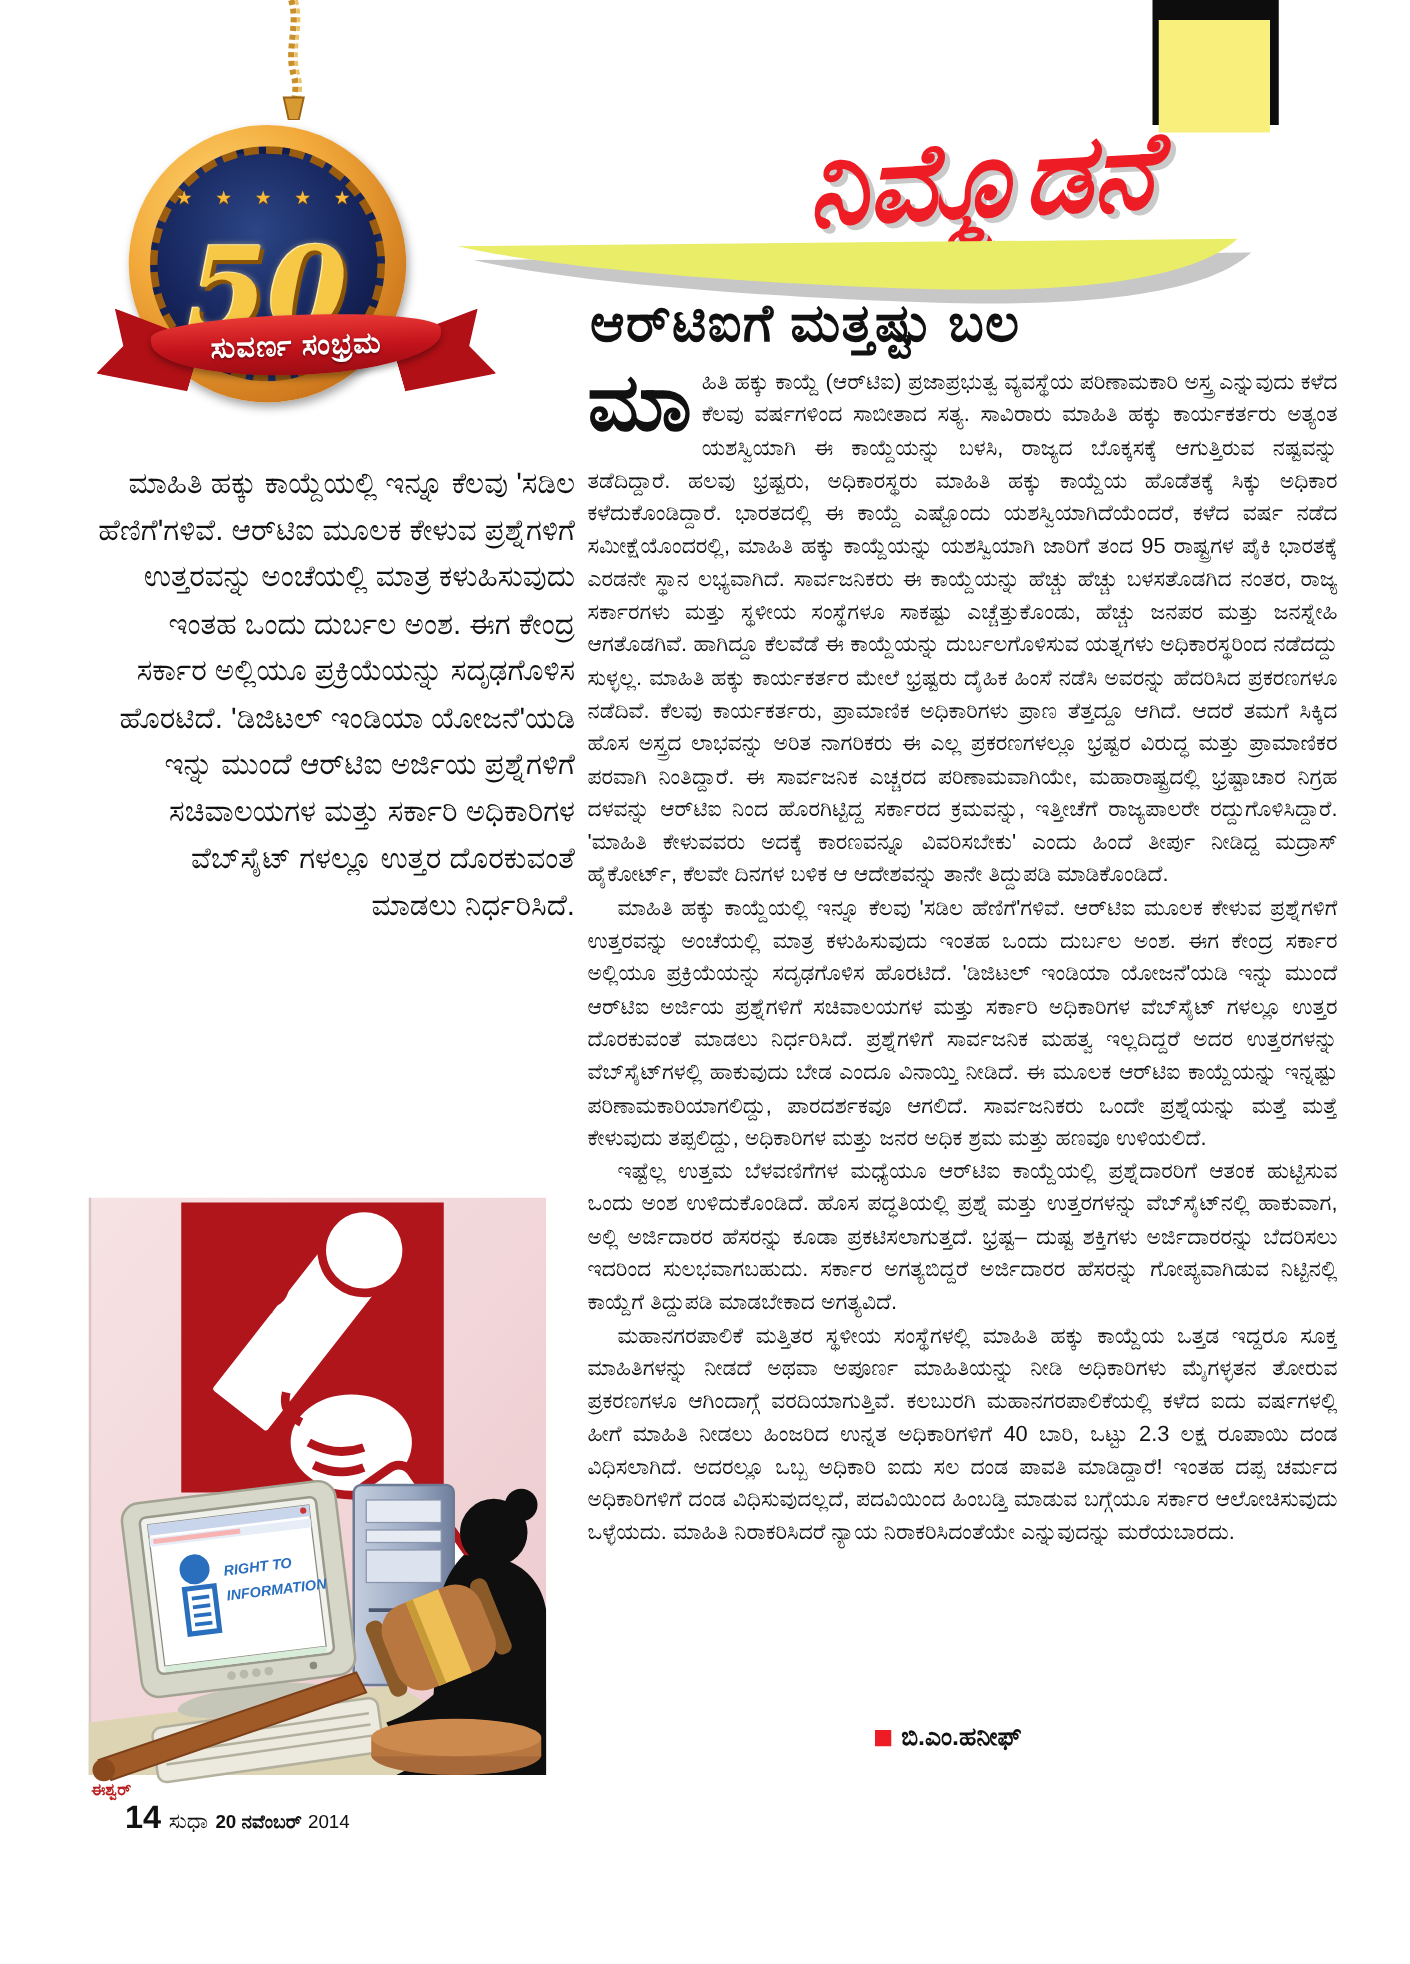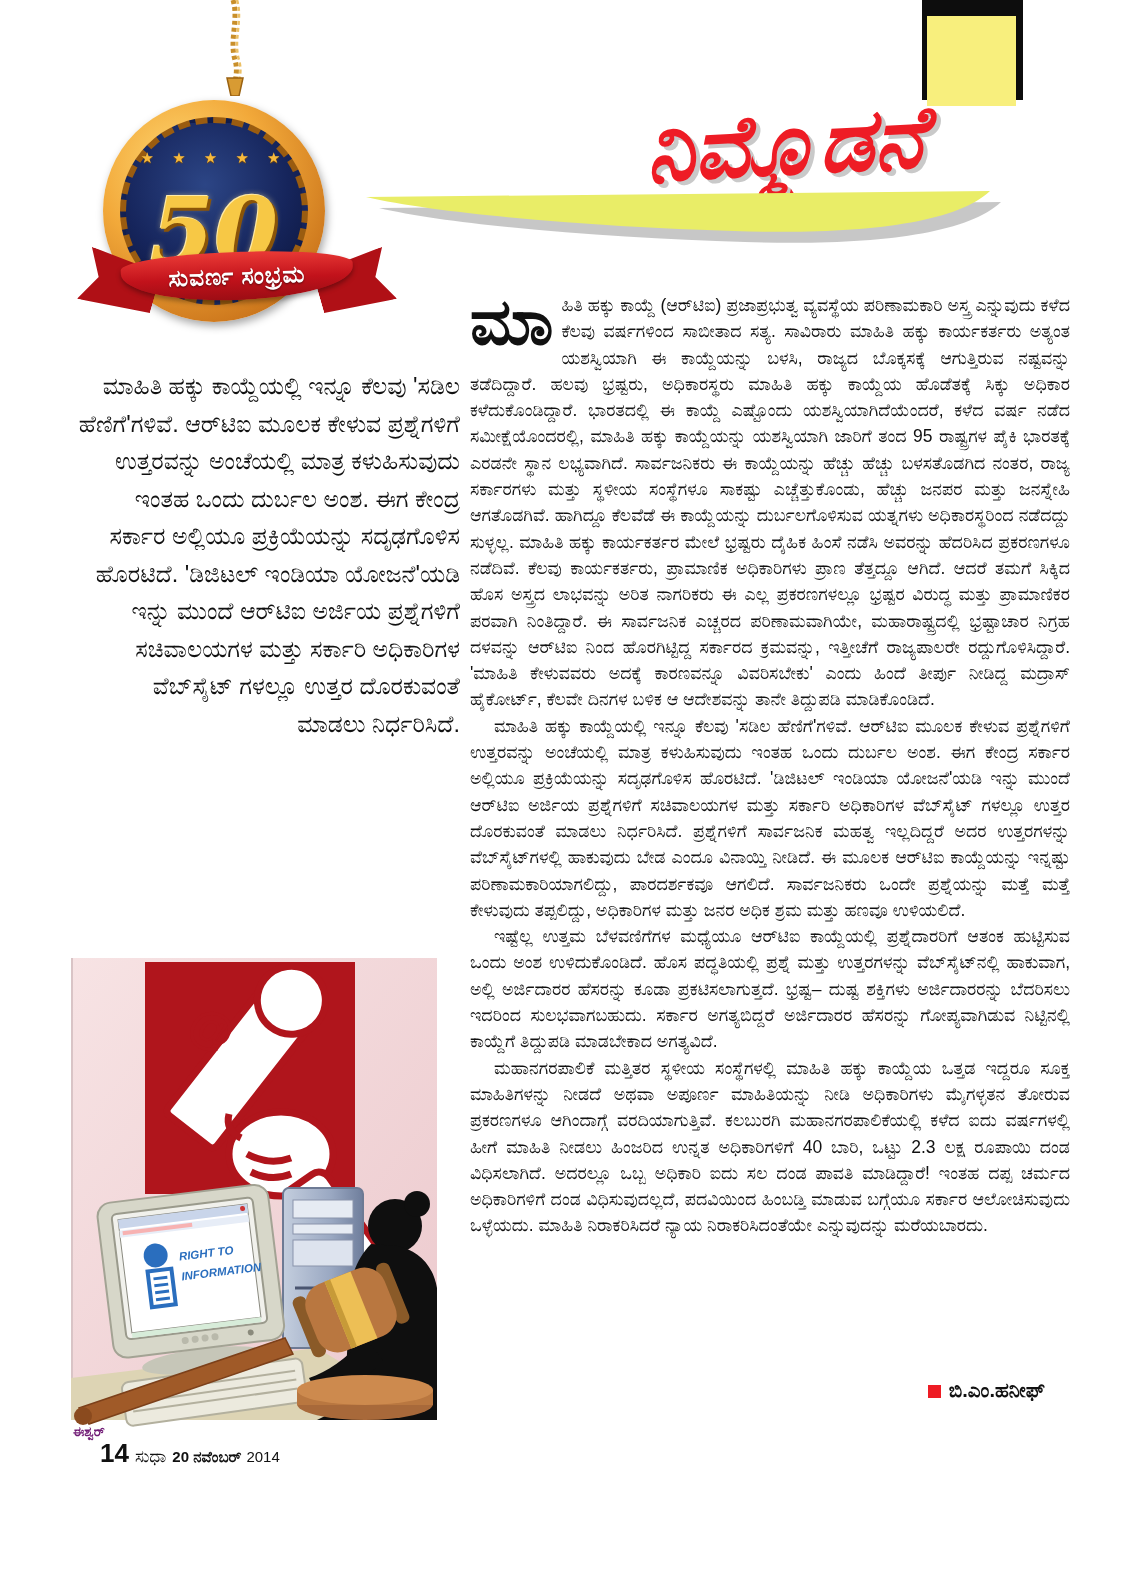--- a/index.html
+++ b/index.html
@@ -52,32 +52,32 @@
 
   
   .body-text{position:absolute;left:470px;top:292px;width:600px;height:1086px;overflow:hidden;
       font-size:17.5px;line-height:26.3px;text-align:justify;color:#111111;}
   .body-text p{margin:0;}
   .body-text p.indent{text-indent:24px;}
   .dropcap{float:left;font-size:64px;line-height:52px;font-weight:bold;color:#111111;
       margin:4px 8px 0 0;}
 
   
-  .author-line{position:absolute;left:700px;top:1379px;width:345px;text-align:right;
+  .author-line{position:absolute;left:700px;top:1379px;width:345px;
       font-size:20px;font-weight:bold;color:#111111;}
   .author-square{display:inline-block;width:13px;height:13px;background:#ee1c24;
       margin-right:8px;vertical-align:middle;}
 
   
   .pull-quote{position:absolute;left:78px;top:368px;width:382px;height:572px;overflow:hidden;
       font-size:23.5px;line-height:37.5px;text-align:right;color:#111111;}
 
   
   .illustration{position:absolute;left:65px;top:958px;width:372px;height:470px;}
-  .artist-credit{position:absolute;left:73px;top:1424px;font-size:13px;font-weight:bold;color:#701a75;}
+  .artist-credit{position:absolute;left:73px;top:1424px;font-size:13px;font-weight:bold;color:#b91c1c;}
 
   
   .page-footer{position:absolute;left:100px;top:1438px;font-size:15px;color:#111;}
   .page-footer .pgnum{font-size:26px;font-weight:bold;margin-right:6px;}
   .page-footer .mag{font-size:17px;font-weight:normal;margin-right:6px;}
   .page-footer .date{font-size:15px;font-weight:bold;margin-right:5px;text-align:right;}
 </style>
 </head>
 <body>
 
@@ -105,20 +105,21 @@
     </div>
   </div>
 
   <div class="section-title">ನಿಮ್ಮೊಡನೆ</div>
 
   <svg class="swoosh" viewBox="0 0 648 62">
     <path d="M14 18 L 636 12 C 600 46 500 56 380 52 C 250 48 90 36 14 18 Z" fill="#bdbdbd" transform="translate(7,7)" opacity="0.85"></path>
     <path d="M8 14 L 632 8 C 596 42 496 52 376 48 C 246 44 86 32 8 14 Z" fill="#e9ed67"></path>
   </svg>
 
+  <div class="headline">ಆರ್‌ಟಿಐಗೆ ಮತ್ತಷ್ಟು ಬಲ</div>
 
   <div class="body-text">
     <p><span class="dropcap">ಮಾ</span><span>ಹಿತಿ ಹಕ್ಕು ಕಾಯ್ದೆ (ಆರ್‌ಟಿಐ) ಪ್ರಜಾಪ್ರಭುತ್ವ ವ್ಯವಸ್ಥೆಯ ಪರಿಣಾಮಕಾರಿ ಅಸ್ತ್ರ ಎನ್ನುವುದು ಕಳೆದ ಕೆಲವು ವರ್ಷಗಳಿಂದ ಸಾಬೀತಾದ ಸತ್ಯ. ಸಾವಿರಾರು ಮಾಹಿತಿ ಹಕ್ಕು ಕಾರ್ಯಕರ್ತರು ಅತ್ಯಂತ ಯಶಸ್ವಿಯಾಗಿ ಈ ಕಾಯ್ದೆಯನ್ನು ಬಳಸಿ, ರಾಜ್ಯದ ಬೊಕ್ಕಸಕ್ಕೆ ಆಗುತ್ತಿರುವ ನಷ್ಟವನ್ನು ತಡೆದಿದ್ದಾರೆ. ಹಲವು ಭ್ರಷ್ಟರು, ಅಧಿಕಾರಸ್ಥರು ಮಾಹಿತಿ ಹಕ್ಕು ಕಾಯ್ದೆಯ ಹೊಡೆತಕ್ಕೆ ಸಿಕ್ಕು ಅಧಿಕಾರ ಕಳೆದುಕೊಂಡಿದ್ದಾರೆ. ಭಾರತದಲ್ಲಿ ಈ ಕಾಯ್ದೆ ಎಷ್ಟೊಂದು ಯಶಸ್ವಿಯಾಗಿದೆಯೆಂದರೆ, ಕಳೆದ ವರ್ಷ ನಡೆದ ಸಮೀಕ್ಷೆಯೊಂದರಲ್ಲಿ, ಮಾಹಿತಿ ಹಕ್ಕು ಕಾಯ್ದೆಯನ್ನು ಯಶಸ್ವಿಯಾಗಿ ಜಾರಿಗೆ ತಂದ 95 ರಾಷ್ಟ್ರಗಳ ಪೈಕಿ ಭಾರತಕ್ಕೆ ಎರಡನೇ ಸ್ಥಾನ ಲಭ್ಯವಾಗಿದೆ. ಸಾರ್ವಜನಿಕರು ಈ ಕಾಯ್ದೆಯನ್ನು ಹೆಚ್ಚು ಹೆಚ್ಚು ಬಳಸತೊಡಗಿದ ನಂತರ, ರಾಜ್ಯ ಸರ್ಕಾರಗಳು ಮತ್ತು ಸ್ಥಳೀಯ ಸಂಸ್ಥೆಗಳೂ ಸಾಕಷ್ಟು ಎಚ್ಚೆತ್ತುಕೊಂಡು, ಹೆಚ್ಚು ಜನಪರ ಮತ್ತು ಜನಸ್ನೇಹಿ ಆಗತೊಡಗಿವೆ. ಹಾಗಿದ್ದೂ ಕೆಲವೆಡೆ ಈ ಕಾಯ್ದೆಯನ್ನು ದುರ್ಬಲಗೊಳಿಸುವ ಯತ್ನಗಳು ಅಧಿಕಾರಸ್ಥರಿಂದ ನಡೆದದ್ದು ಸುಳ್ಳಲ್ಲ. ಮಾಹಿತಿ ಹಕ್ಕು ಕಾರ್ಯಕರ್ತರ ಮೇಲೆ ಭ್ರಷ್ಟರು ದೈಹಿಕ ಹಿಂಸೆ ನಡೆಸಿ ಅವರನ್ನು ಹೆದರಿಸಿದ ಪ್ರಕರಣಗಳೂ ನಡೆದಿವೆ. ಕೆಲವು ಕಾರ್ಯಕರ್ತರು, ಪ್ರಾಮಾಣಿಕ ಅಧಿಕಾರಿಗಳು ಪ್ರಾಣ ತೆತ್ತದ್ದೂ ಆಗಿದೆ. ಆದರೆ ತಮಗೆ ಸಿಕ್ಕಿದ ಹೊಸ ಅಸ್ತ್ರದ ಲಾಭವನ್ನು ಅರಿತ ನಾಗರಿಕರು ಈ ಎಲ್ಲ ಪ್ರಕರಣಗಳಲ್ಲೂ ಭ್ರಷ್ಟರ ವಿರುದ್ಧ ಮತ್ತು ಪ್ರಾಮಾಣಿಕರ ಪರವಾಗಿ ನಿಂತಿದ್ದಾರೆ. ಈ ಸಾರ್ವಜನಿಕ ಎಚ್ಚರದ ಪರಿಣಾಮವಾಗಿಯೇ, ಮಹಾರಾಷ್ಟ್ರದಲ್ಲಿ ಭ್ರಷ್ಟಾಚಾರ ನಿಗ್ರಹ ದಳವನ್ನು ಆರ್‌ಟಿಐ ನಿಂದ ಹೊರಗಿಟ್ಟಿದ್ದ ಸರ್ಕಾರದ ಕ್ರಮವನ್ನು, ಇತ್ತೀಚೆಗೆ ರಾಜ್ಯಪಾಲರೇ ರದ್ದುಗೊಳಿಸಿದ್ದಾರೆ. 'ಮಾಹಿತಿ ಕೇಳುವವರು ಅದಕ್ಕೆ ಕಾರಣವನ್ನೂ ವಿವರಿಸಬೇಕು' ಎಂದು ಹಿಂದೆ ತೀರ್ಪು ನೀಡಿದ್ದ ಮದ್ರಾಸ್ ಹೈಕೋರ್ಟ್, ಕೆಲವೇ ದಿನಗಳ ಬಳಿಕ ಆ ಆದೇಶವನ್ನು ತಾನೇ ತಿದ್ದುಪಡಿ ಮಾಡಿಕೊಂಡಿದೆ.</span></p>
     <p class="indent">ಮಾಹಿತಿ ಹಕ್ಕು ಕಾಯ್ದೆಯಲ್ಲಿ ಇನ್ನೂ ಕೆಲವು 'ಸಡಿಲ ಹೆಣಿಗೆ'ಗಳಿವೆ. ಆರ್‌ಟಿಐ ಮೂಲಕ ಕೇಳುವ ಪ್ರಶ್ನೆಗಳಿಗೆ ಉತ್ತರವನ್ನು ಅಂಚೆಯಲ್ಲಿ ಮಾತ್ರ ಕಳುಹಿಸುವುದು ಇಂತಹ ಒಂದು ದುರ್ಬಲ ಅಂಶ. ಈಗ ಕೇಂದ್ರ ಸರ್ಕಾರ ಅಲ್ಲಿಯೂ ಪ್ರಕ್ರಿಯೆಯನ್ನು ಸದೃಢಗೊಳಿಸ ಹೊರಟಿದೆ. 'ಡಿಜಿಟಲ್ ಇಂಡಿಯಾ ಯೋಜನೆ'ಯಡಿ ಇನ್ನು ಮುಂದೆ ಆರ್‌ಟಿಐ ಅರ್ಜಿಯ ಪ್ರಶ್ನೆಗಳಿಗೆ ಸಚಿವಾಲಯಗಳ ಮತ್ತು ಸರ್ಕಾರಿ ಅಧಿಕಾರಿಗಳ ವೆಬ್‌ಸೈಟ್ ಗಳಲ್ಲೂ ಉತ್ತರ ದೊರಕುವಂತೆ ಮಾಡಲು ನಿರ್ಧರಿಸಿದೆ. ಪ್ರಶ್ನೆಗಳಿಗೆ ಸಾರ್ವಜನಿಕ ಮಹತ್ವ ಇಲ್ಲದಿದ್ದರೆ ಅದರ ಉತ್ತರಗಳನ್ನು ವೆಬ್‌ಸೈಟ್‌ಗಳಲ್ಲಿ ಹಾಕುವುದು ಬೇಡ ಎಂದೂ ವಿನಾಯ್ತಿ ನೀಡಿದೆ. ಈ ಮೂಲಕ ಆರ್‌ಟಿಐ ಕಾಯ್ದೆಯನ್ನು ಇನ್ನಷ್ಟು ಪರಿಣಾಮಕಾರಿಯಾಗಲಿದ್ದು, ಪಾರದರ್ಶಕವೂ ಆಗಲಿದೆ. ಸಾರ್ವಜನಿಕರು ಒಂದೇ ಪ್ರಶ್ನೆಯನ್ನು ಮತ್ತೆ ಮತ್ತೆ ಕೇಳುವುದು ತಪ್ಪಲಿದ್ದು, ಅಧಿಕಾರಿಗಳ ಮತ್ತು ಜನರ ಅಧಿಕ ಶ್ರಮ ಮತ್ತು ಹಣವೂ  ಉಳಿಯಲಿದೆ.</p>
     <p class="indent">ಇಷ್ಟೆಲ್ಲ ಉತ್ತಮ ಬೆಳವಣಿಗೆಗಳ ಮಧ್ಯೆಯೂ ಆರ್‌ಟಿಐ ಕಾಯ್ದೆಯಲ್ಲಿ ಪ್ರಶ್ನೆದಾರರಿಗೆ ಆತಂಕ ಹುಟ್ಟಿಸುವ ಒಂದು ಅಂಶ ಉಳಿದುಕೊಂಡಿದೆ. ಹೊಸ ಪದ್ಧತಿಯಲ್ಲಿ ಪ್ರಶ್ನೆ ಮತ್ತು ಉತ್ತರಗಳನ್ನು ವೆಬ್‌ಸೈಟ್‌ನಲ್ಲಿ ಹಾಕುವಾಗ, ಅಲ್ಲಿ ಅರ್ಜಿದಾರರ ಹೆಸರನ್ನು ಕೂಡಾ ಪ್ರಕಟಿಸಲಾಗುತ್ತದೆ. ಭ್ರಷ್ಟ– ದುಷ್ಟ ಶಕ್ತಿಗಳು ಅರ್ಜಿದಾರರನ್ನು ಬೆದರಿಸಲು ಇದರಿಂದ ಸುಲಭವಾಗಬಹುದು. ಸರ್ಕಾರ ಅಗತ್ಯಬಿದ್ದರೆ ಅರ್ಜಿದಾರರ ಹೆಸರನ್ನು ಗೋಪ್ಯವಾಗಿಡುವ ನಿಟ್ಟಿನಲ್ಲಿ ಕಾಯ್ದೆಗೆ ತಿದ್ದುಪಡಿ ಮಾಡಬೇಕಾದ ಅಗತ್ಯವಿದೆ.</p>
     <p class="indent">ಮಹಾನಗರಪಾಲಿಕೆ ಮತ್ತಿತರ ಸ್ಥಳೀಯ ಸಂಸ್ಥೆಗಳಲ್ಲಿ ಮಾಹಿತಿ ಹಕ್ಕು ಕಾಯ್ದೆಯ ಒತ್ತಡ ಇದ್ದರೂ ಸೂಕ್ತ ಮಾಹಿತಿಗಳನ್ನು ನೀಡದೆ ಅಥವಾ ಅಪೂರ್ಣ ಮಾಹಿತಿಯನ್ನು ನೀಡಿ ಅಧಿಕಾರಿಗಳು ಮೈಗಳ್ಳತನ ತೋರುವ  ಪ್ರಕರಣಗಳೂ ಆಗಿಂದಾಗ್ಗೆ ವರದಿಯಾಗುತ್ತಿವೆ. ಕಲಬುರಗಿ ಮಹಾನಗರಪಾಲಿಕೆಯಲ್ಲಿ ಕಳೆದ ಐದು ವರ್ಷಗಳಲ್ಲಿ ಹೀಗೆ ಮಾಹಿತಿ ನೀಡಲು ಹಿಂಜರಿದ ಉನ್ನತ ಅಧಿಕಾರಿಗಳಿಗೆ 40 ಬಾರಿ, ಒಟ್ಟು 2.3 ಲಕ್ಷ ರೂಪಾಯಿ ದಂಡ ವಿಧಿಸಲಾಗಿದೆ. ಅದರಲ್ಲೂ ಒಬ್ಬ ಅಧಿಕಾರಿ ಐದು ಸಲ ದಂಡ ಪಾವತಿ ಮಾಡಿದ್ದಾರೆ! ಇಂತಹ ದಪ್ಪ ಚರ್ಮದ ಅಧಿಕಾರಿಗಳಿಗೆ ದಂಡ ವಿಧಿಸುವುದಲ್ಲದೆ, ಪದವಿಯಿಂದ ಹಿಂಬಡ್ತಿ ಮಾಡುವ ಬಗ್ಗೆಯೂ ಸರ್ಕಾರ ಆಲೋಚಿಸುವುದು ಒಳ್ಳೆಯದು. ಮಾಹಿತಿ ನಿರಾಕರಿಸಿದರೆ ನ್ಯಾಯ ನಿರಾಕರಿಸಿದಂತೆಯೇ ಎನ್ನುವುದನ್ನು ಮರೆಯಬಾರದು.</p>
   </div>
 
   <div class="author-line">
     <span class="author-square"></span><span>ಬಿ.ಎಂ.ಹನೀಫ್</span>

